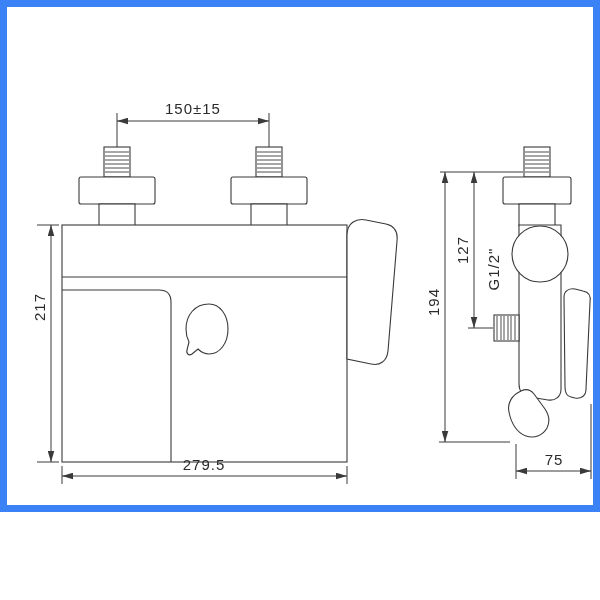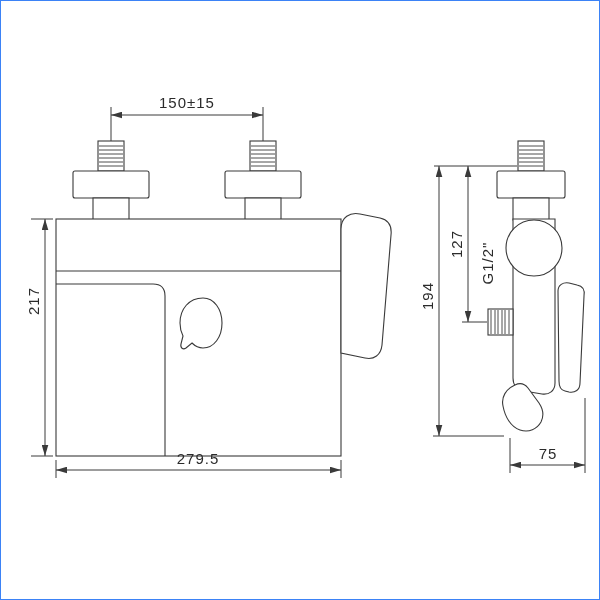--- a/index.html
+++ b/index.html
@@ -2,22 +2,22 @@
 <html style="--line-color: #3a3a3a; --text-color: #2b2b2b; --background: #ffffff;"><head>
 <meta charset="utf-8">
 <style>
   :root{
     --line-color:#3a3a3a;
     --text-color:#2b2b2b;
     --background:#ffffff;
   }
   html,body{margin:0;padding:0;background:#fff;}
   .sheet{
-    width:600px;height:600px;box-sizing:border-box;
-    border:1px solid #3b82f6;background:var(--background,#fff);
+    width:600px;height:512px;box-sizing:border-box;
+    border:7px solid #3b82f6;background:var(--background,#fff);
     position:relative;overflow:hidden;
   }
   svg{display:block;}
   svg text{
     font-family:"Liberation Sans", sans-serif;
     font-size:15px;
     fill:var(--text-color,#2b2b2b);
     letter-spacing:1px;
   }
   .ln{stroke:var(--line-color,#3a3a3a);stroke-width:1.1;fill:none;}

